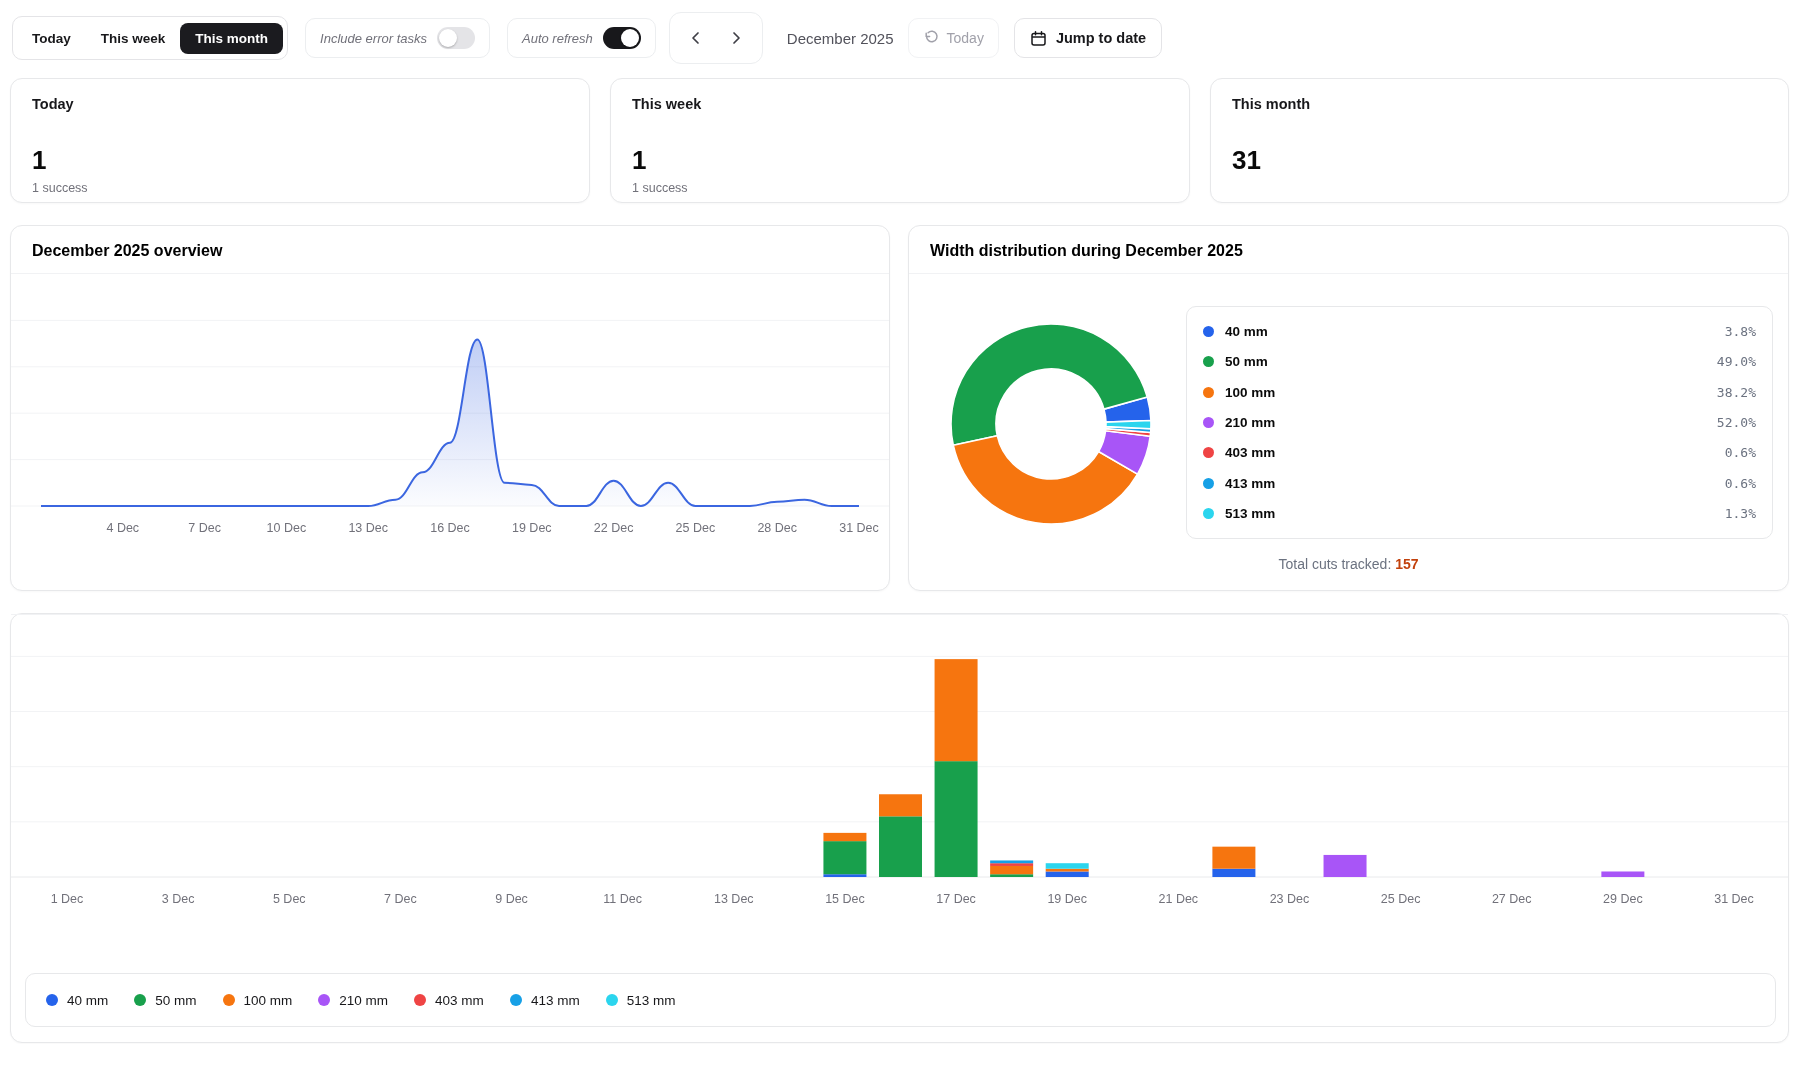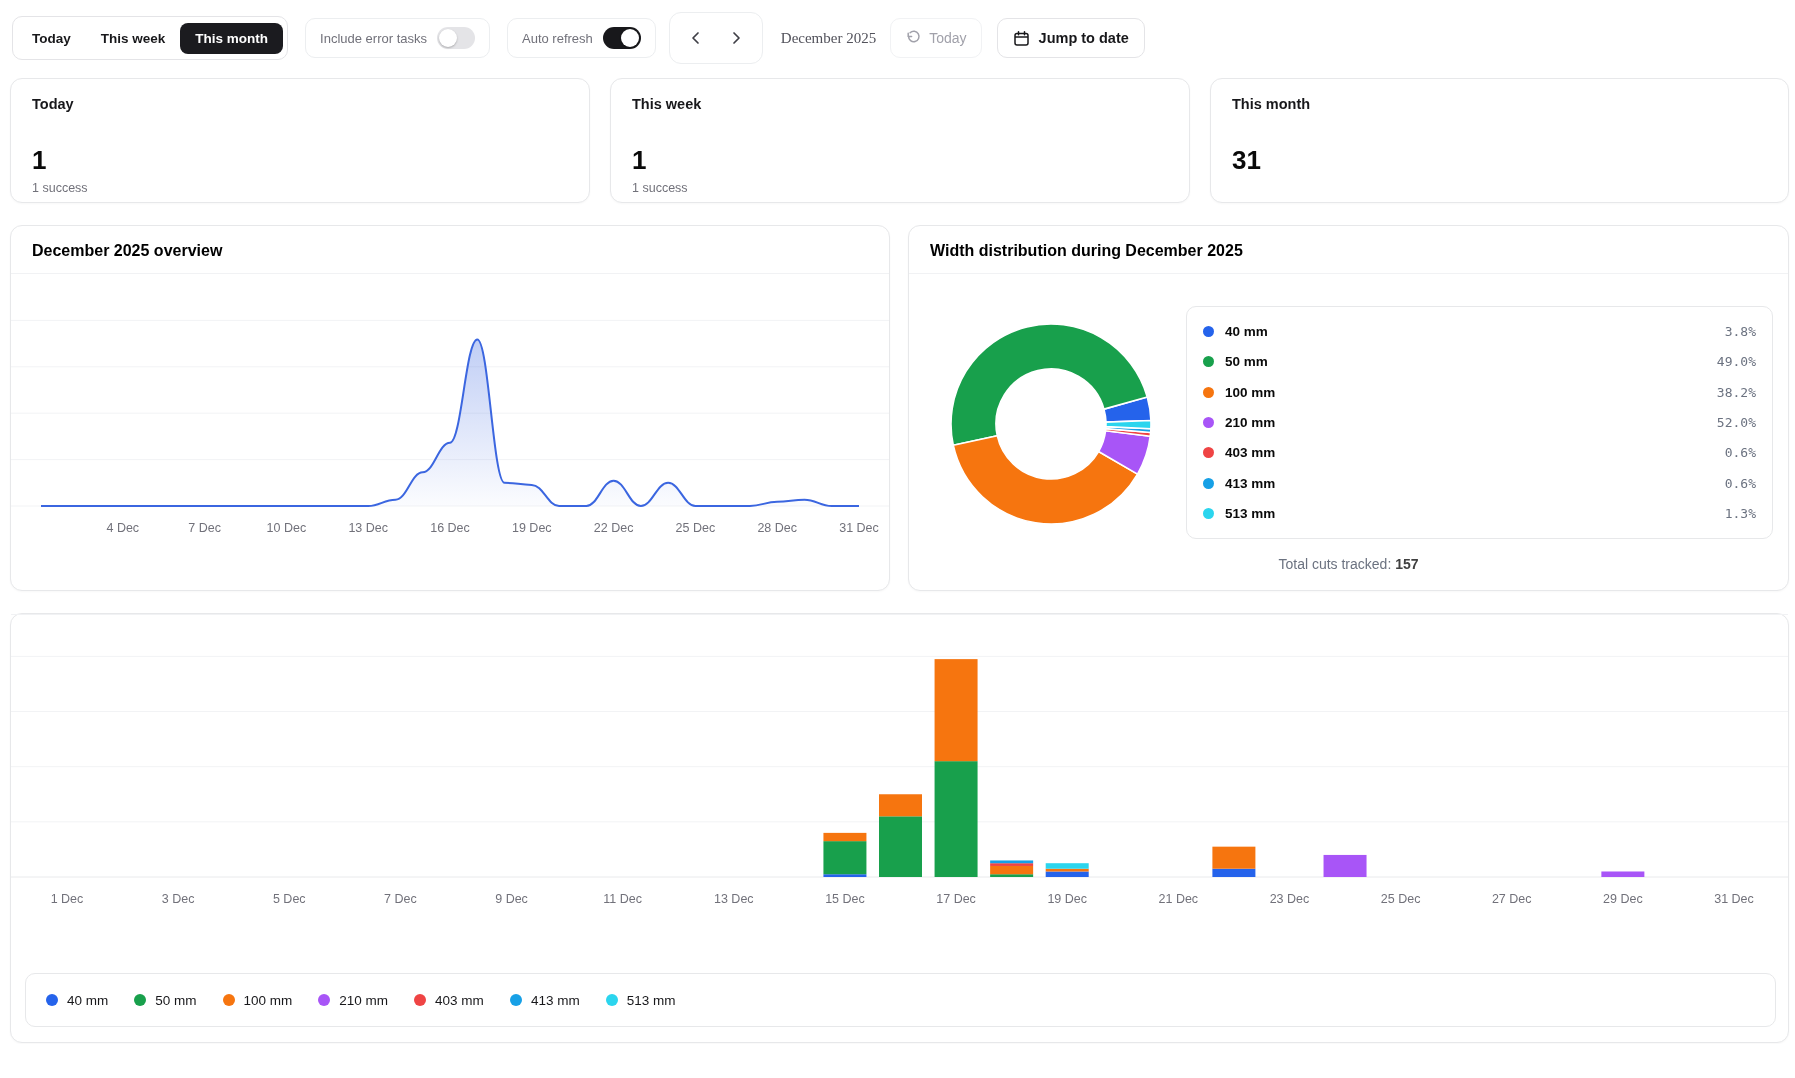--- a/index.html
+++ b/index.html
@@ -6,28 +6,28 @@
   html,body { background:#fff; }
   body { font-family:"Liberation Sans", sans-serif; color:#18181b; }
   #app { position:relative; width:1795px; height:1044px; background:#fff; overflow:hidden;padding-left:28px; }
 
   
   .toolbar { position:absolute; top:14px; left:12px; height:48px; display:flex; align-items:center; }
   .seg { display:flex; align-items:center; background:#fff; border:1px solid #e4e4e7; border-radius:10px; padding:4px; height:44px; }
   .seg-item { padding:8px 15px; font-size:13.5px; font-weight:600; color:#18181b; border-radius:8px; cursor:pointer; white-space:nowrap; }
   .seg-item.active { background:#1b1b1f; color:#fff; }
   .pill-box { display:flex; align-items:center; gap:10px; border:1px solid #eceef0; border-radius:10px; padding:0 14px; height:40px; margin-left:17px; background:#fff; }
-  .pill-label { font-size:13px; color:#71717a; white-space:nowrap; }
+  .pill-label { font-size:13px; color:#71717a; white-space:nowrap;font-style:italic; }
   .toggle { width:38px; height:22px; border-radius:11px; position:relative; flex:0 0 auto; }
   .toggle .knob { position:absolute; top:2px; width:18px; height:18px; border-radius:50%; background:#fff; box-shadow:0 1px 2px rgba(0,0,0,.25); }
   .toggle.off { background:#e4e4e7; } .toggle.off .knob { left:2px; }
   .toggle.on { background:#18181b; } .toggle.on .knob { right:2px; }
   .nav-box { display:flex; align-items:center; border:1px solid #eceef0; border-radius:12px; height:52px; margin-left:13px; padding:0 6px; }
   .nav-btn { width:40px; height:40px; display:flex; align-items:center; justify-content:center; border-radius:8px; cursor:pointer; }
-  .month-label { font-size:15px; font-weight:500; color:#52525b; margin-left:18px; white-space:nowrap;font-family:Liberation Serif, serif; }
+  .month-label { font-size:15px; font-weight:500; color:#52525b; margin-left:24px; white-space:nowrap; }
   .ghost-btn { display:flex; align-items:center; gap:8px; border:1px solid #f1f2f4; border-radius:10px; height:40px; padding:0 14px; margin-left:14px; font-size:14px; color:#a1a1aa; background:#fff; cursor:pointer; white-space:nowrap; }
   .dark-btn { display:flex; align-items:center; gap:9px; border:1px solid #e4e4e7; border-radius:10px; height:40px; padding:0 15px; margin-left:15px; font-size:14.5px; font-weight:600; color:#18181b; background:#fff; cursor:pointer; white-space:nowrap; }
 
   
   .card { position:absolute; background:#fff; border:1px solid #e7e8ea; border-radius:12px; box-shadow:0 1px 2px rgba(0,0,0,.03); }
   .card-title { font-size:16px; font-weight:700; color:#000000; padding:16px 21px 13px; }
   .card-divider { height:1px; background:#f1f2f4; width:100%; }
 
   .stat-card .stat-title { font-size:14.5px; font-weight:600; color:#18181b; padding:17px 21px 0; }
   .stat-card .stat-value { font-size:26px; font-weight:700; color:#0a0a0a; padding:33px 21px 0; }
@@ -43,21 +43,21 @@
   .axis-label { font-size:12.5px; fill:#71717a; }
   .gridline { stroke:#f2f3f5; stroke-width:1; }
 
   
   .dist-legend { position:absolute; left:277px; top:80px; width:587px; height:233px; border:1px solid #e7e8ea; border-radius:10px; padding:9px 16px; display:flex; flex-direction:column; justify-content:space-around; }
   .dl-row { display:flex; align-items:center; gap:11px; }
   .dl-dot { width:11px; height:11px; border-radius:50%; flex:0 0 auto; }
   .dl-label { font-size:13.5px; font-weight:600; color:#0a0a0a; }
   .dl-pct { margin-left:auto; font-family:"DejaVu Sans Mono", monospace; font-size:13px; color:#6b7280; }
   .dist-total { position:absolute; left:0; top:330px; width:100%; text-align:center; font-size:14px; color:#6b7280; }
-  .dist-total b { color:#404040; font-weight:700;margin-top:10px; }
+  .dist-total b { color:#c2410c; font-weight:700;margin-top:10px; }
 
   
   .cuts-legend { position:absolute; left:14px; bottom:15px; width:1751px; height:54px; border:1px solid #e7e8ea; border-radius:10px; display:flex; align-items:center; padding:0 20px; gap:26px; }
   .cl-item { display:flex; align-items:center; gap:9px; cursor:pointer; }
   .cl-dot { width:12px; height:12px; border-radius:50%; }
   .cl-label { font-size:13.5px; font-weight:500; color:#18181b; }
 
   svg text { font-family:"Liberation Sans", sans-serif; }
 </style>
 </head>

